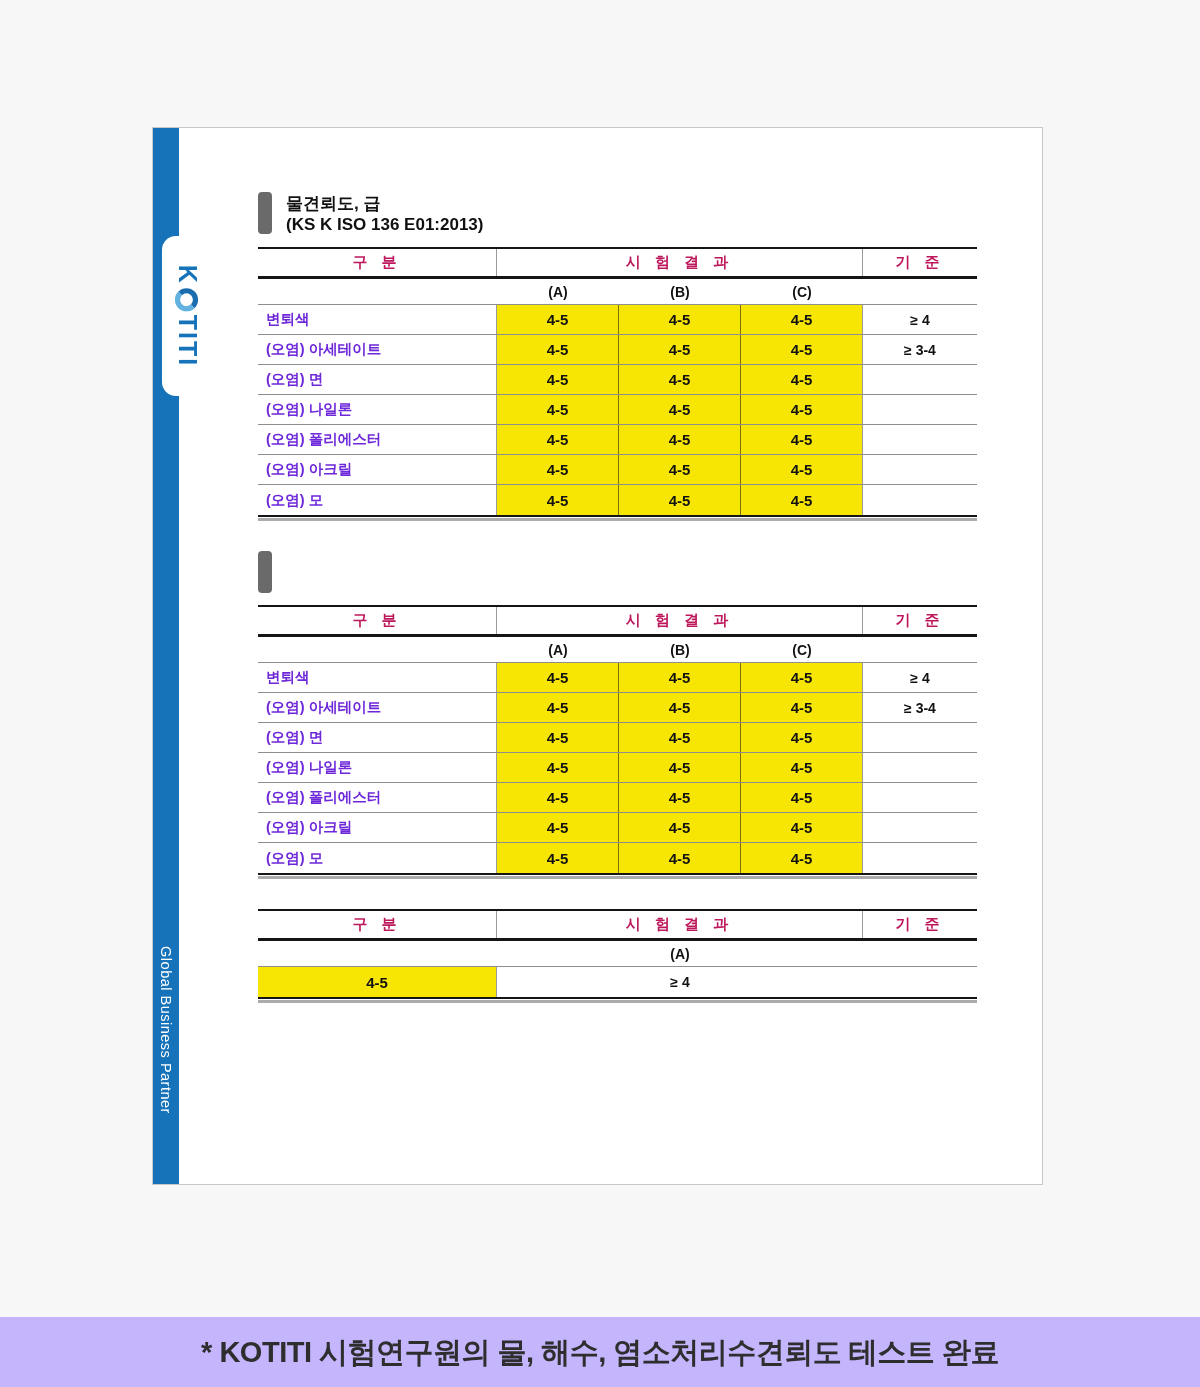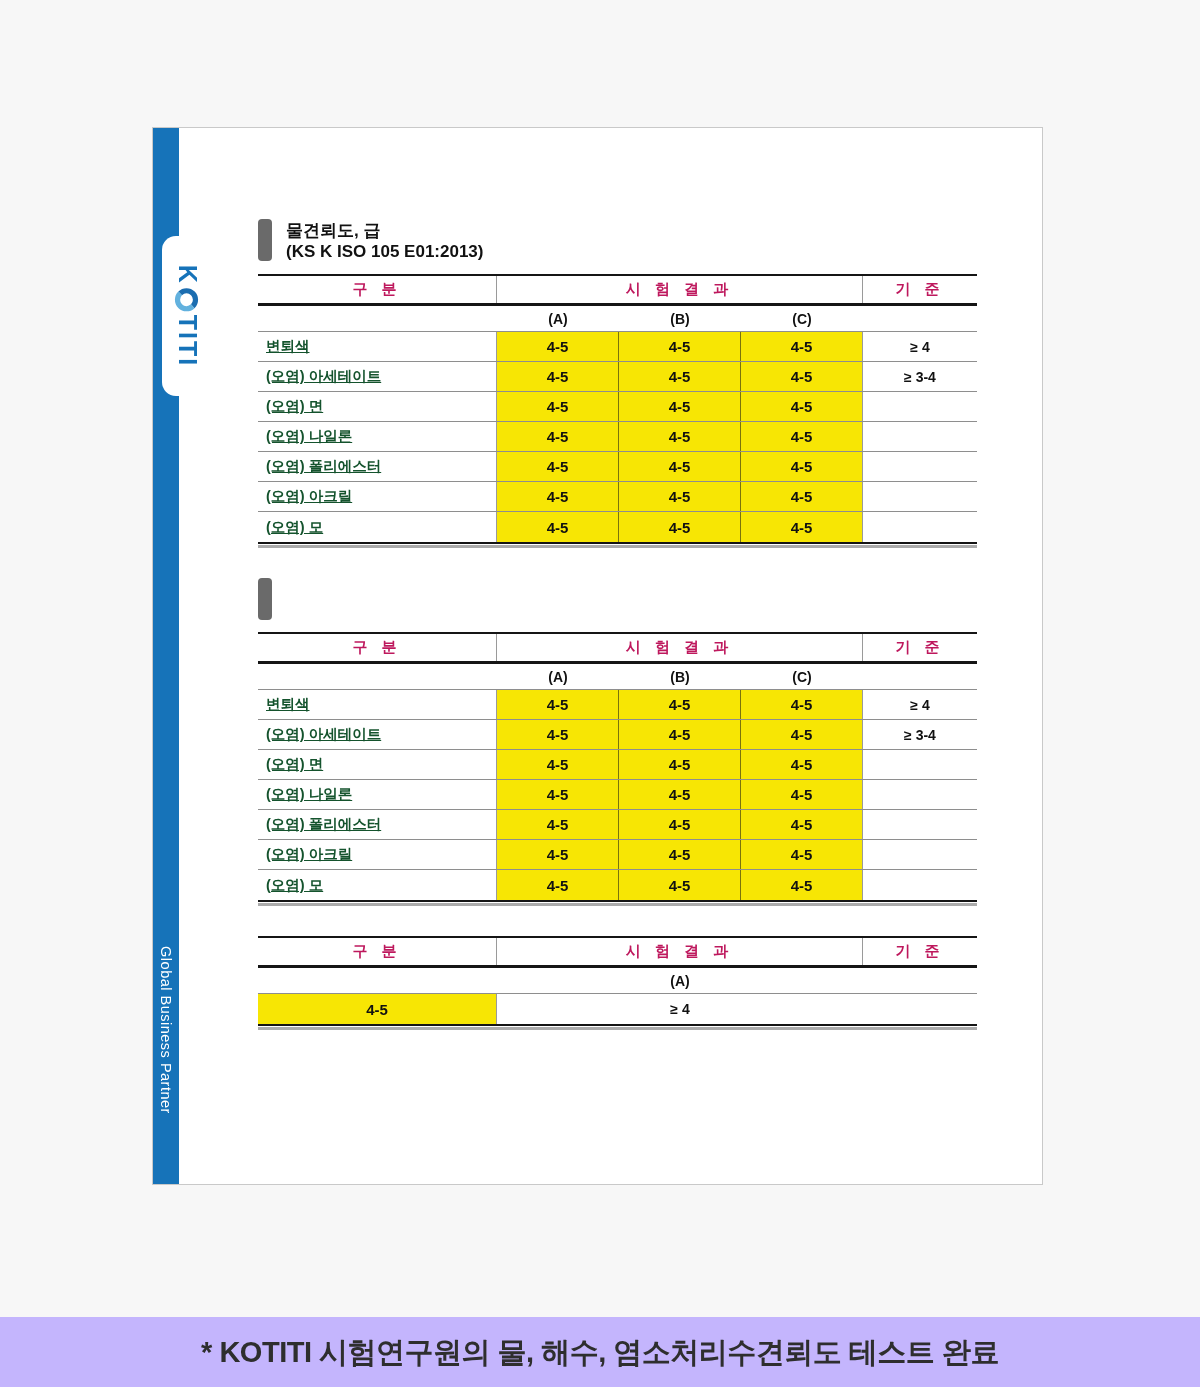--- a/index.html
+++ b/index.html
@@ -39,21 +39,21 @@
   .brand svg { display:block; margin:0 1px; }
   
   .gbp-wrap { position:absolute; left:0; top:822px; width:26px; height:160px; }
   .gbp {
     position:absolute; left:50%; top:50%;
     transform:translate(-50%,-50%) rotate(90deg);
     white-space:nowrap;
     color:#ffffff; font-size:14.5px; letter-spacing:.5px; font-weight:400;
   }
   
-  .content { position:absolute; left:105px; top:91px; width:719px; }
+  .content { position:absolute; left:105px; top:64px; width:719px; }
   .section { margin-bottom:30px; }
   .sec-title { display:flex; align-items:flex-start; margin-bottom:12px; }
   .bullet {
     width:14px; height:42px; background:#6a6a6a;
     border-radius:4px; margin-right:14px; flex:0 0 auto;
   }
   .sec-title-text { font-size:17px; font-weight:700; color:#111; line-height:21px; padding-top:1px; }
   
   .t-row { display:grid; align-items:stretch; }
   .t-head { border-top:2px solid #151515; height:29px; }
@@ -66,22 +66,22 @@
   .dbl { border-top:2px solid #151515; height:3px; border-bottom:1px solid #151515; }
   .t-sub { height:26px; border-bottom:1px solid #8e8e8e; }
   .t-sub .cell {
     font-size:14px; font-weight:700; color:#111;
     display:flex; align-items:center; justify-content:center;
   }
   .t-data { height:30px; border-bottom:1px solid #8e8e8e; }
   .t-data.last { border-bottom:none; }
   .t-data .cell { display:flex; align-items:center; }
   .d-label {
-    font-size:14.5px; font-weight:700; color:#14532d;
-    padding-left:8px; border-right:1px solid #9a9a9a;text-decoration:underline;
+    font-size:14.5px; font-weight:700; color:#6d28d9;
+    padding-left:8px; border-right:1px solid #9a9a9a;
   }
   .d-val {
     background:#f7e604; justify-content:center;
     font-size:15px; font-weight:700; color:#111;
     border-right:1px solid rgba(20,20,20,.55);
     text-align:right;
   }
   .d-val-last { border-right:1px solid #9a9a9a; }
   .d-crit { justify-content:center; font-size:14px; font-weight:700; color:#111; }
   .end-rule { border-top:2px solid #151515; height:6px; border-bottom:3px solid #ababab; }
@@ -118,21 +118,21 @@
     </div>
   </div>
 
   <div class="content">
 
     <div class="section">
       <div class="sec-title">
         <span class="bullet"></span>
         <div class="sec-title-text">
           <div>물견뢰도, 급</div>
-          <div>(KS K ISO 105 E01:2013)</div>
+          <div>(KS K ISO 136 E01:2013)</div>
         </div>
       </div>
       <div class="table">
           <div class="t-row t-head" style="grid-template-columns: 239px repeat(3, 1fr) 114px;">
             <div class="cell h-label">구 분</div>
             <div class="cell h-result" style="grid-column: 2 / span 3;">시 험 결 과</div>
             <div class="cell h-crit">기 준</div>
           </div>
           <div class="dbl"></div>
           <div class="t-row t-sub" style="grid-template-columns: 239px repeat(3, 1fr) 114px;">

